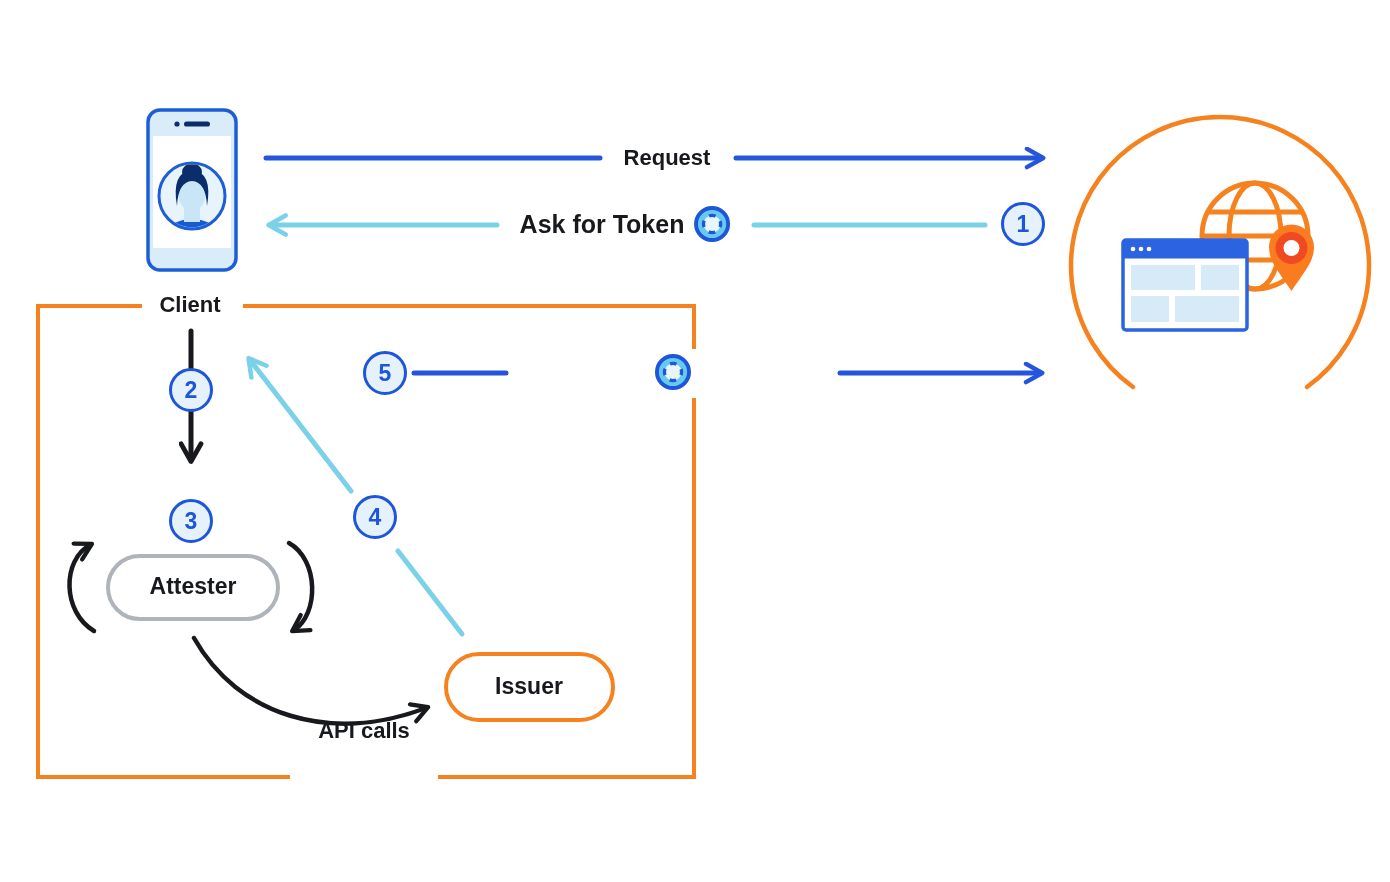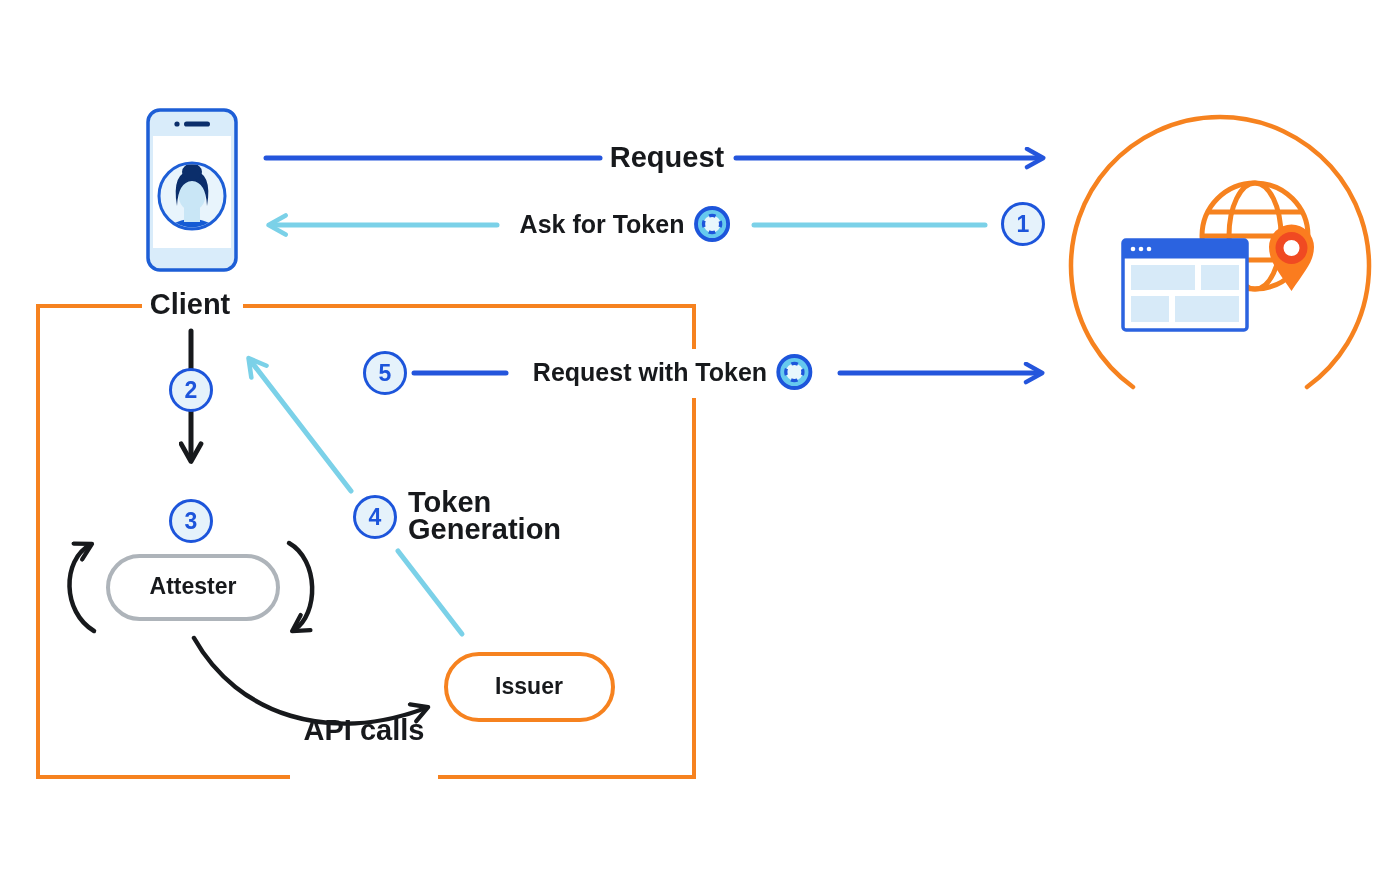--- a/index.html
+++ b/index.html
@@ -3,21 +3,21 @@
 <meta charset="utf-8">
 <style>
   html,body{margin:0;padding:0;background:#ffffff;}
   #stage{
     position:relative;width:1390px;height:882px;background:#ffffff;overflow:hidden;
     font-family:"Liberation Sans","DejaVu Sans",sans-serif;
   }
   #diagram-svg{position:absolute;left:0;top:0;}
   .lbl{
     position:absolute;transform:translate(-50%,-50%);
-    font-weight:700;color:#17191C;font-size:29px;white-space:nowrap;line-height:1.1;
+    font-weight:700;color:#17191C;font-size:22px;white-space:nowrap;line-height:1.1;
   }
   .lbl-left{transform:translate(0,-50%);}
   .lbl-center2{text-align:center;line-height:30px;font-size:23px;}
   .pill-lbl{font-size:23px;}
   .edge-group{
     position:absolute;transform:translate(-50%,-50%);
     display:flex;align-items:center;gap:9px;
   }
   .edge-group .txt{font-weight:700;color:#17191C;font-size:25px;white-space:nowrap;}
   .badge{
@@ -146,32 +146,27 @@
   <div class="edge-group" style="left:625px;top:224px;">
     <span class="txt">Ask for Token</span>
     <svg class="token-icon" width="37" height="37" viewBox="-19 -19 38 38">
       <circle r="16.5" fill="#66C9EE" stroke="#1D55DB" stroke-width="4"></circle>
       <circle r="8.8" fill="#E8F6FC"></circle>
       <circle r="8.8" fill="none" stroke="#1D55DB" stroke-width="3.4" stroke-dasharray="6.8 7.02" stroke-dashoffset="3.4"></circle>
     </svg>
   </div>
 
   <div class="edge-group" style="left:673px;top:372px;">
-    <span class="txt">Request with Token</span>
     <svg class="token-icon" width="37" height="37" viewBox="-19 -19 38 38">
       <circle r="16.5" fill="#66C9EE" stroke="#1D55DB" stroke-width="4"></circle>
       <circle r="8.8" fill="#E8F6FC"></circle>
       <circle r="8.8" fill="none" stroke="#1D55DB" stroke-width="3.4" stroke-dasharray="6.8 7.02" stroke-dashoffset="3.4"></circle>
     </svg>
   </div>
 
-  <div class="lbl lbl-left" style="left:408px;top:516px;line-height:27px;">
-    <div>Token</div>
-    <div>Generation</div>
-  </div>
 
   <div class="lbl" style="left:364px;top:731px;">API calls</div>
 
   <div class="badge" style="left:1023px;top:224px;">1</div>
   <div class="badge" style="left:191px;top:390px;">2</div>
   <div class="badge" style="left:191px;top:521px;">3</div>
   <div class="badge" style="left:375px;top:517px;">4</div>
   <div class="badge" style="left:385px;top:373px;">5</div>
 
 </div>

